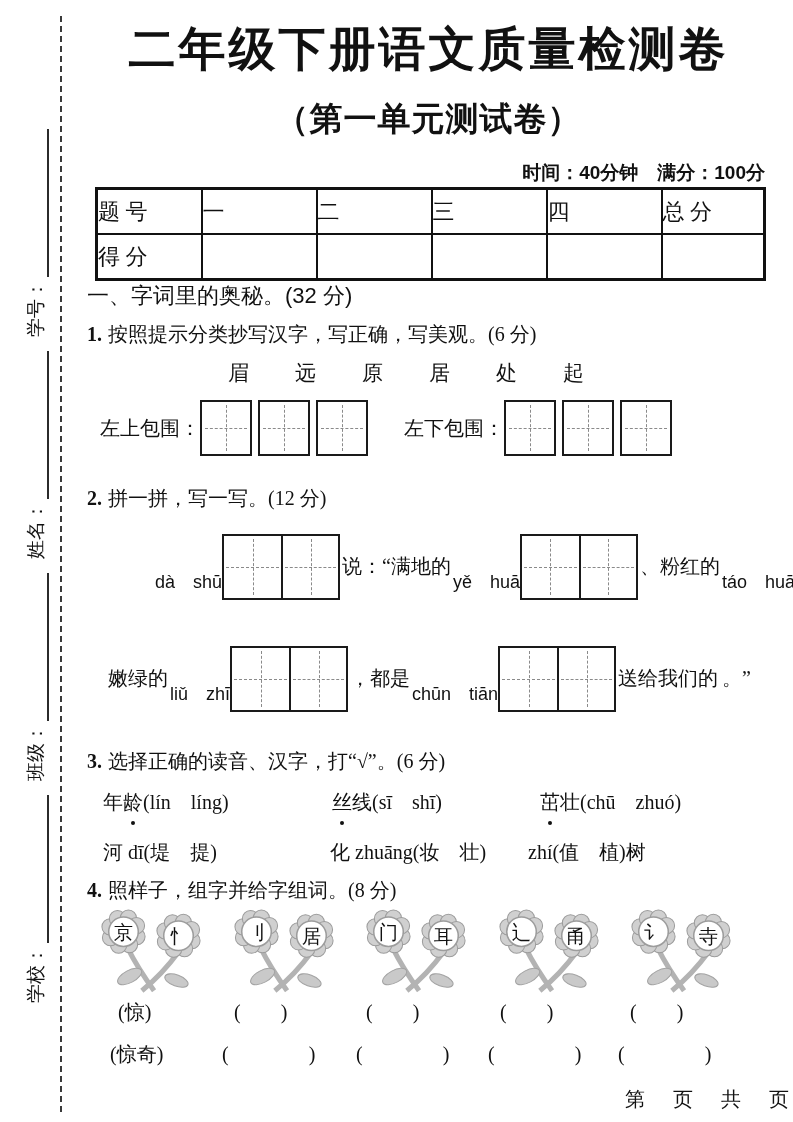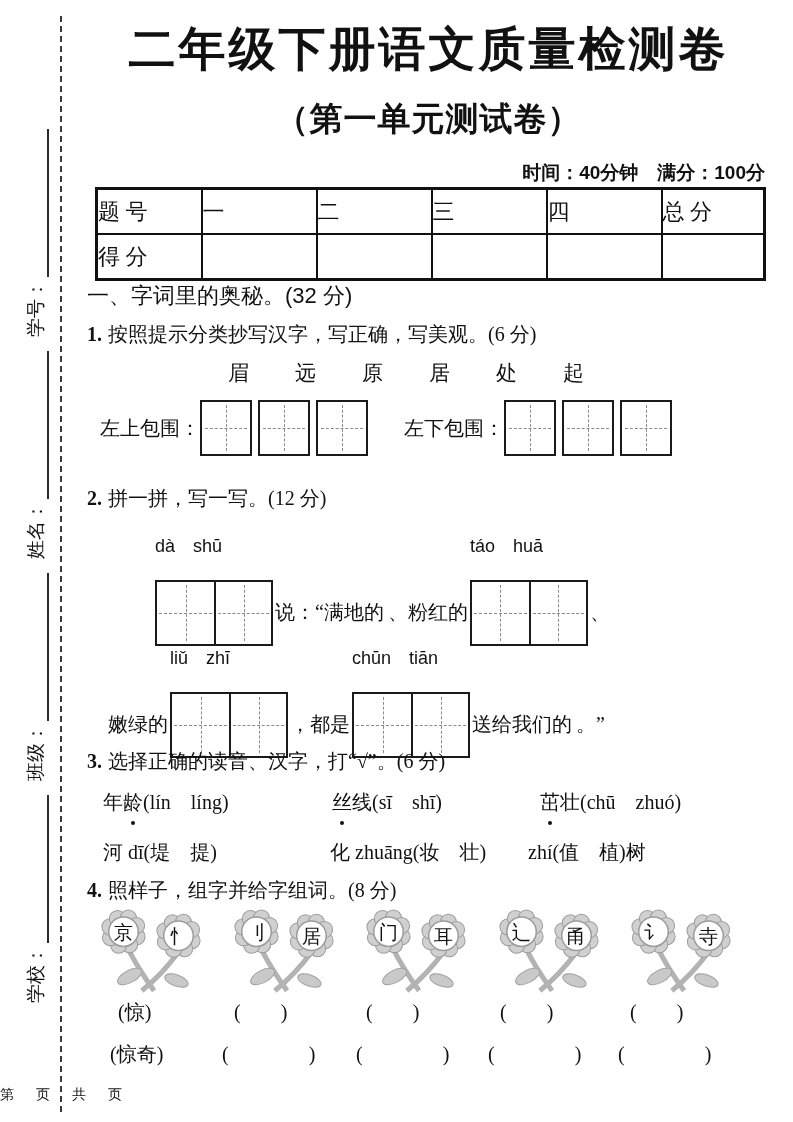--- a/index.html
+++ b/index.html
@@ -59,21 +59,21 @@
 
   .tzg2 { display:flex; border:2.5px solid #1a1a1a; background:#fff; }
   .tzg2 .cell { width:57px; height:62px; position:relative; box-sizing:border-box; }
   .tzg2 .cell + .cell { border-left:2px solid #1a1a1a; }
   .tzg2 .cell::before { content:""; position:absolute; top:3px; bottom:3px; left:50%;
     width:0; border-left:1.5px dashed #8a8a8a; }
   .tzg2 .cell::after { content:""; position:absolute; left:2px; right:2px; top:50%;
     height:0; border-top:1.5px dashed #8a8a8a; }
 
   .q2row { position:absolute; display:flex; align-items:flex-end; }
-  .unit { display:flex; flex-direction:column; align-items:flex-start;gap:16px; }
+  .unit { display:flex; flex-direction:row; align-items:flex-end; }
   .pinyin { font-family:"Liberation Sans","DejaVu Sans",sans-serif; font-size:18px;
     margin-bottom:6px; white-space:pre; }
   .q2t { font-size:20px; margin:0 2px 20px 2px; white-space:pre; }
 
   
   .q3item { position:absolute; font-size:20px; white-space:pre; }
   .emph { position:relative; display:inline-block; }
   .emph::after { content:""; position:absolute; left:50%; bottom:-9px; width:4px;
     height:4px; margin-left:-2px; border-radius:50%; background:#111; }
 
@@ -83,22 +83,22 @@
   svg.flower-pair { width:112px; height:90px; }
   .stem { stroke:#b3b3b3; stroke-width:5; fill:none; }
   .leaf { fill:#c9c9c9; stroke:#a3a3a3; stroke-width:1; }
   .petals circle { fill:#d0d0d0; stroke:#9c9c9c; stroke-width:1; }
   .fcenter { fill:#ffffff; stroke:#9c9c9c; stroke-width:1.5; }
   .fchar { font-size:19px; text-anchor:middle; fill:#111;
     font-family:"Liberation Serif","DejaVu Serif",serif; }
 
   .ans { position:absolute; font-size:20px; white-space:pre; }
 
-  .footer { position:absolute; top:1086px; left:0; right:0; text-align:left;
-    font-size:14px; letter-spacing:4px; }
+  .footer { position:absolute; top:1086px; left:0; right:0; text-align:right;
+    font-size:20px; letter-spacing:4px; }
 </style>
 </head>
 <body>
 
 <div class="seal-line"></div>
 
 <div class="sidebar">
   <span class="sb-field">
     <span>学校：</span>
     <span class="sb-blank"></span>
@@ -182,20 +182,27 @@
 
 <div class="q2row" style="top:534px; left:155px;">
   <div class="unit">
     <div class="pinyin">dà　shū</div>
     <div class="tzg2">
         <div class="cell"></div>
         <div class="cell"></div>
       </div>
   </div>
   <span class="q2t">说：“满地的</span>
+  <div class="unit">
+    <div class="pinyin">yě　huā</div>
+    <div class="tzg2">
+        <div class="cell"></div>
+        <div class="cell"></div>
+      </div>
+  </div>
   <span class="q2t">、粉红的</span>
   <div class="unit">
     <div class="pinyin">táo　huā</div>
     <div class="tzg2">
         <div class="cell"></div>
         <div class="cell"></div>
       </div>
   </div>
   <span class="q2t">、</span>
 </div>

